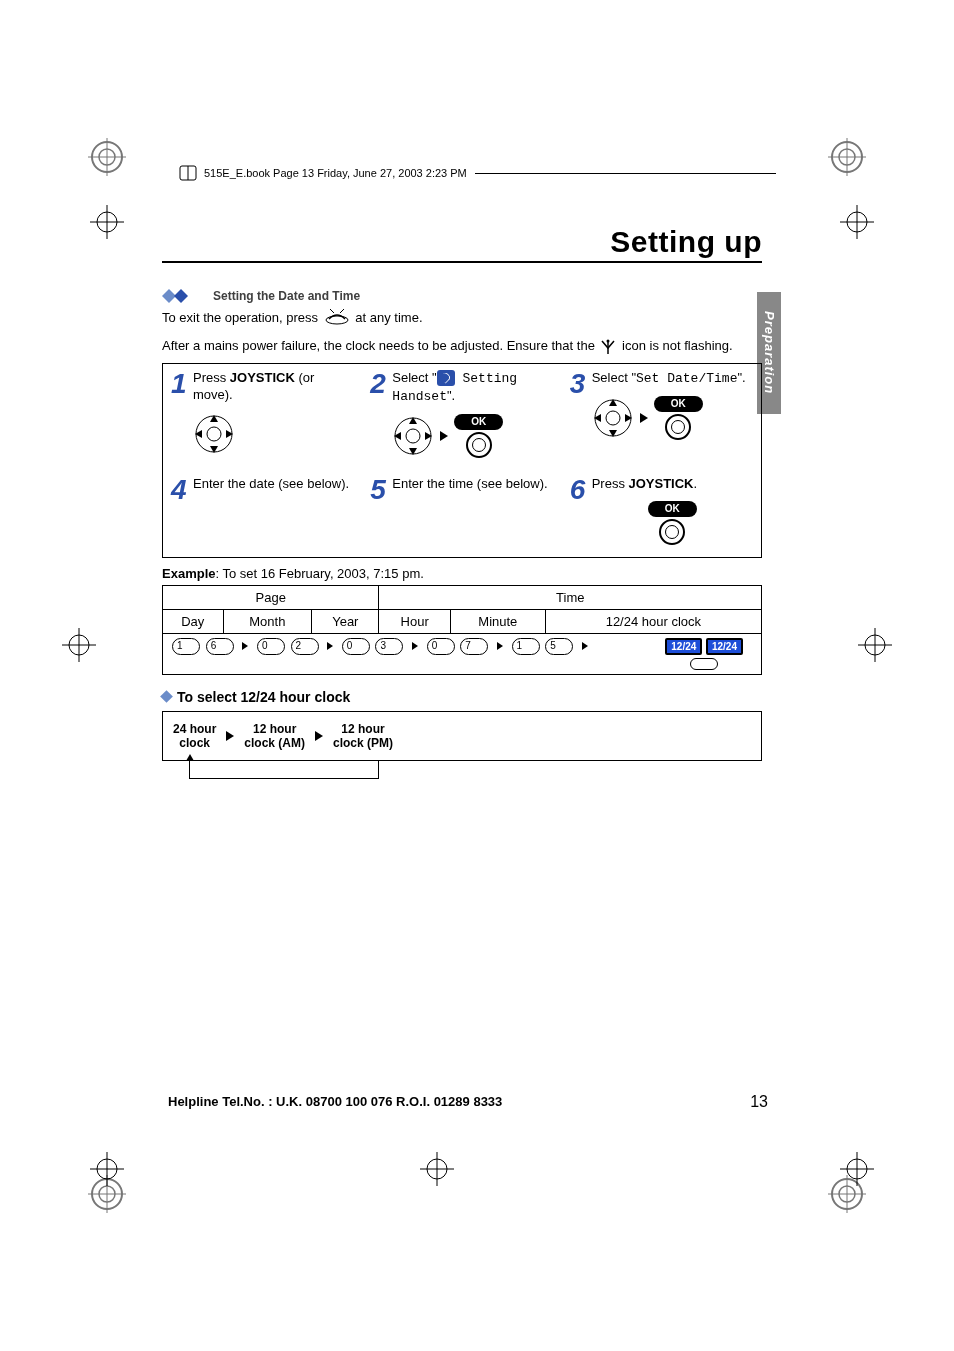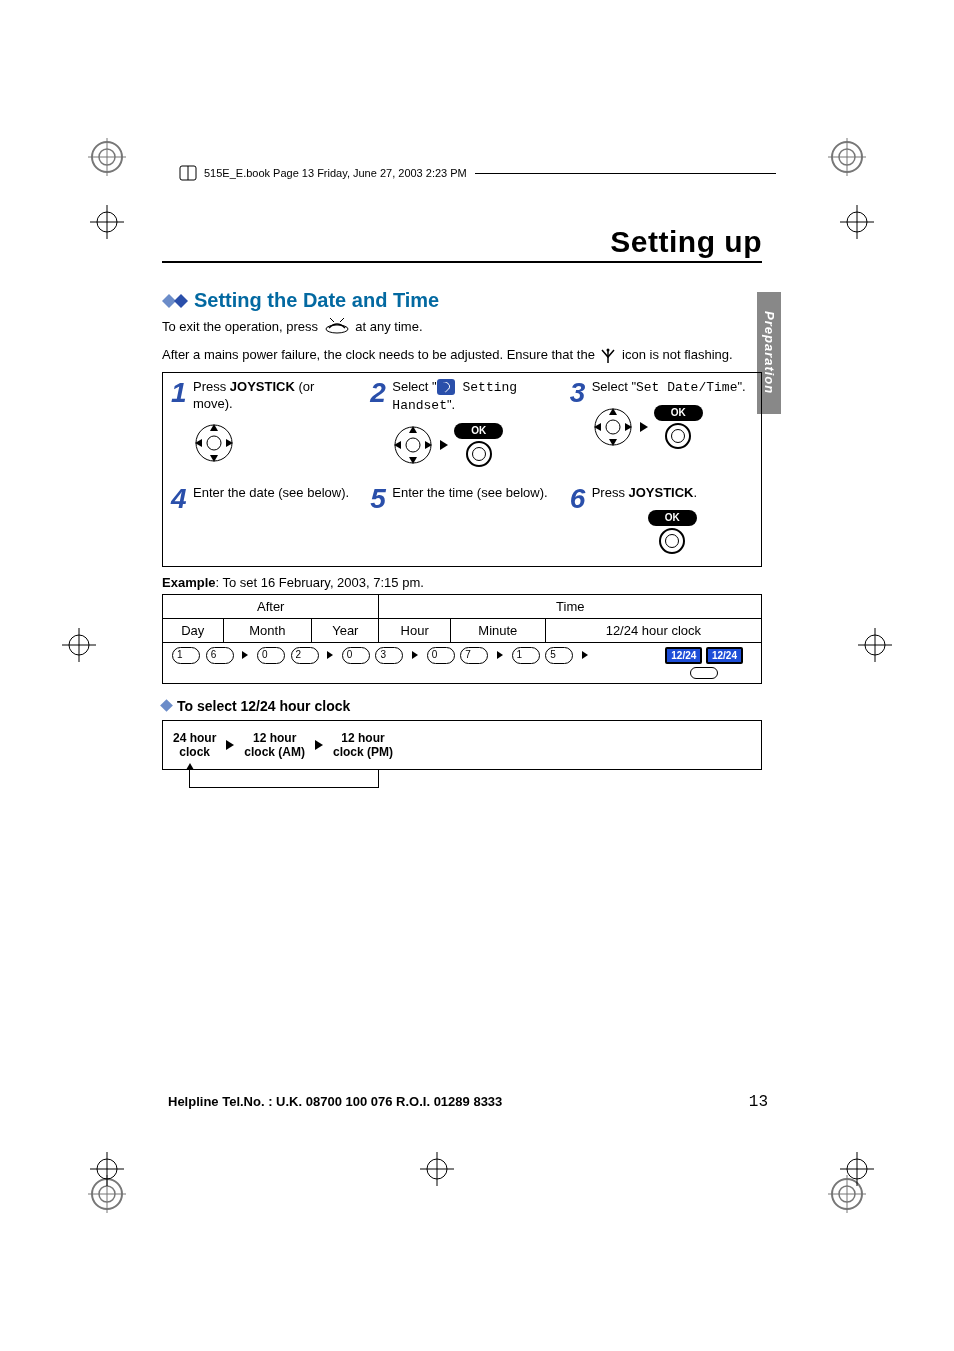--- a/index.html
+++ b/index.html
@@ -63,26 +63,27 @@
   .section-title {
     text-align: right;
     font-size: 30px;
     font-weight: bold;
     border-bottom: 2px solid #000;
     padding-bottom: 2px;
     margin-bottom: 26px;
     letter-spacing: 0.5px;
   }
   .sub-heading {
-    font-size: 20px;
-    font-weight: bold;
-    color: #0369a1;
+    font-size: 12px;
+    font-weight: bold;
+    color: #404040;
     margin-bottom: 4px;
     display: flex;
     align-items: center;
+    gap: 19px;
   }
   .sub-heading .bullets {
     margin-right: 6px;
     display: inline-flex;
   }
   .bullets svg { display: block; }
   .body-text {
     font-size: 13px;
     line-height: 1.3;
     margin-bottom: 8px;
@@ -329,21 +330,20 @@
     left: 168px;
     width: 600px;
     font-size: 13px;
     display: flex;
     align-items: center;
   }
   .footer .pagenum {
     position: absolute;
     right: 0;
     font-size: 16px;
-    font-family: Liberation Mono, monospace;
   }
   .sel-icon {
     display: inline-block;
     width: 18px;
     height: 16px;
     background: #2a4faa;
     border-radius: 3px;
     vertical-align: middle;
     position: relative;
   }
@@ -597,21 +597,21 @@
     </div>
   </div>
 
   <div class="example-line">
     <b>Example</b><span>: To set 16 February, 2003, 7:15 pm.</span>
   </div>
 
   <table class="example-table">
     <tbody>
         <tr>
-      <th class="top-head" colspan="3">After</th>
+      <th class="top-head" colspan="3">Page</th>
       <th class="top-head" colspan="3">Time</th>
     </tr>
     <tr>
       <th>Day</th>
       <th>Month</th>
       <th>Year</th>
       <th>Hour</th>
       <th>Minute</th>
       <th>12/24 hour clock</th>
     </tr>

